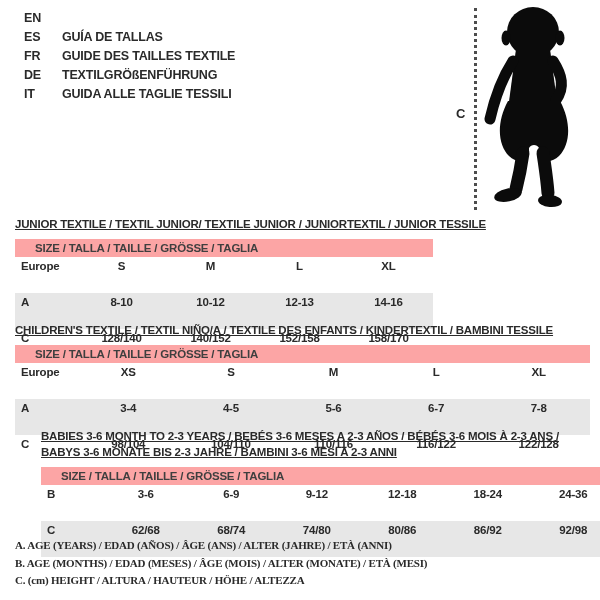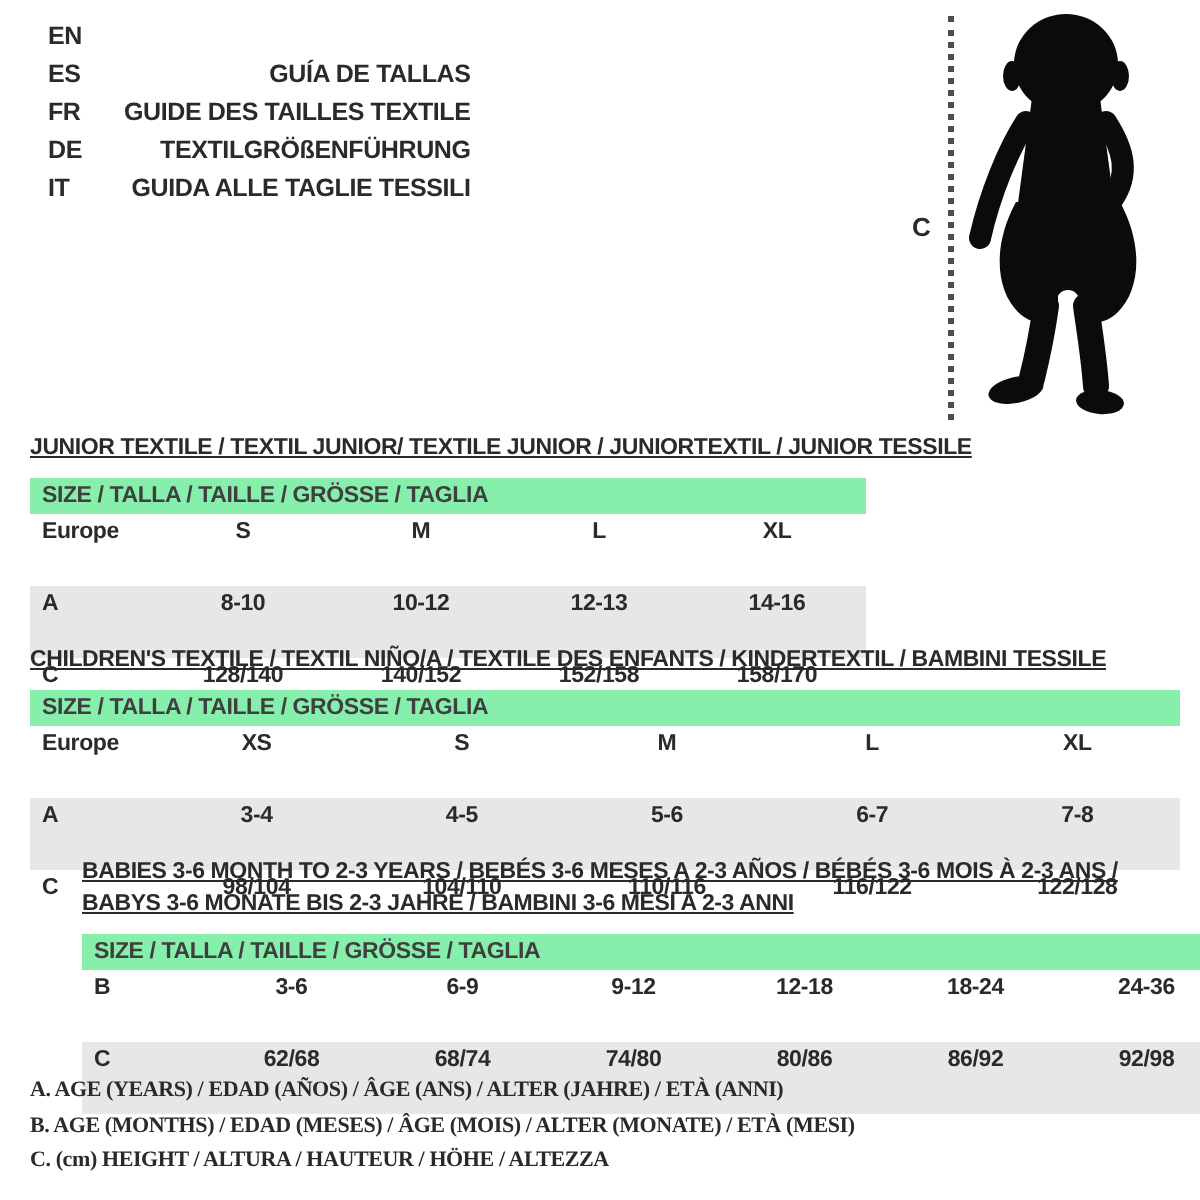--- a/index.html
+++ b/index.html
@@ -2,37 +2,37 @@
 <html><head>
 <meta charset="utf-8">
 <style>
   html,body { margin:0; padding:0; }
   body {
     width:600px; height:600px; background:#ffffff; position:relative; overflow:hidden;
     font-family:"Liberation Sans", sans-serif; font-weight:700; color:#2a2a2a;
   }
   
   .lang-list { position:absolute; left:24px; top:9px; }
-  .lang-row { display:flex; font-size:12.5px; line-height:19px; letter-spacing:-0.2px;justify-content:space-between; }
+  .lang-row { display:flex; font-size:12.5px; line-height:19px; letter-spacing:-0.2px; }
   .lang-code { width:38px; }
   .lang-title { white-space:nowrap; }
 
   
   .measure-line { position:absolute; left:474px; top:8px; height:202px; width:0; border-left:3px dotted #4d4d4d; }
   .measure-label { position:absolute; left:456px; top:106px; font-size:13px; }
   .baby-wrap { position:absolute; left:482px; top:4px; width:104px; height:206px; }
 
   
   .table-block { position:absolute; left:15px; }
   #t0 { top:216px; width:418px; }
   #t1 { top:322px; width:575px; }
   #t2 { top:428px; width:575px;margin-left:26px; }
   .table-title { font-size:11.5px; line-height:16px; letter-spacing:-0.2px; white-space:nowrap;text-decoration:underline; }
   .grid { margin-top:7px; }
-  .size-header { height:18px; background:#86efac; color:#3f3f3f; font-size:11.5px; line-height:18px; padding-left:6px; box-sizing:border-box; letter-spacing:-0.2px; }
+  .size-header { height:18px; background:#fca5a5; color:#3f3f3f; font-size:11.5px; line-height:18px; padding-left:20px; box-sizing:border-box; letter-spacing:-0.2px; }
   .row { display:flex; height:36px; line-height:18px; font-size:11.5px; letter-spacing:-0.2px; }
   .row.shaded { background:#e7e7e7; }
   .row-label { width:62px; padding-left:6px; box-sizing:border-box; }
   .cell { flex:1; text-align:center; }
 
   
   .footnotes { position:absolute; left:15px; top:537px; font-size:11px; line-height:17.5px; letter-spacing:-0.2px;font-family:Liberation Serif, serif; }
   .footnote { white-space:nowrap; }
 </style>
 </head>

